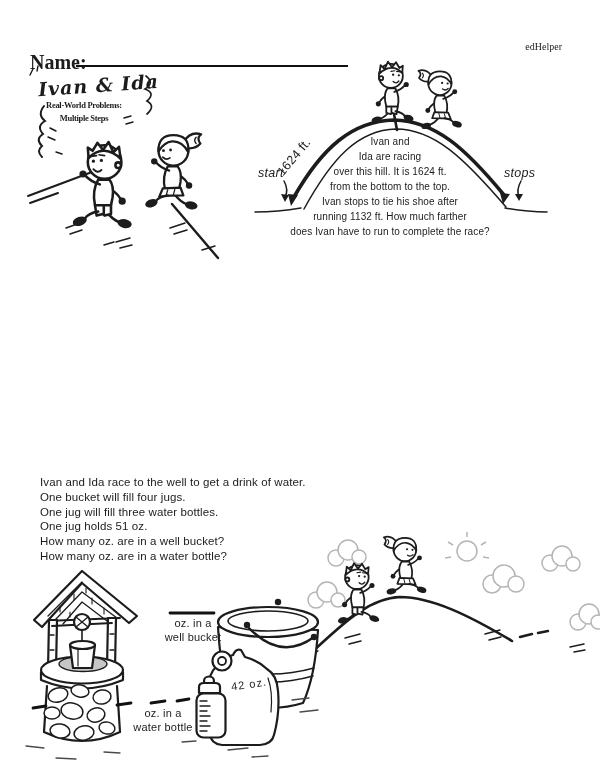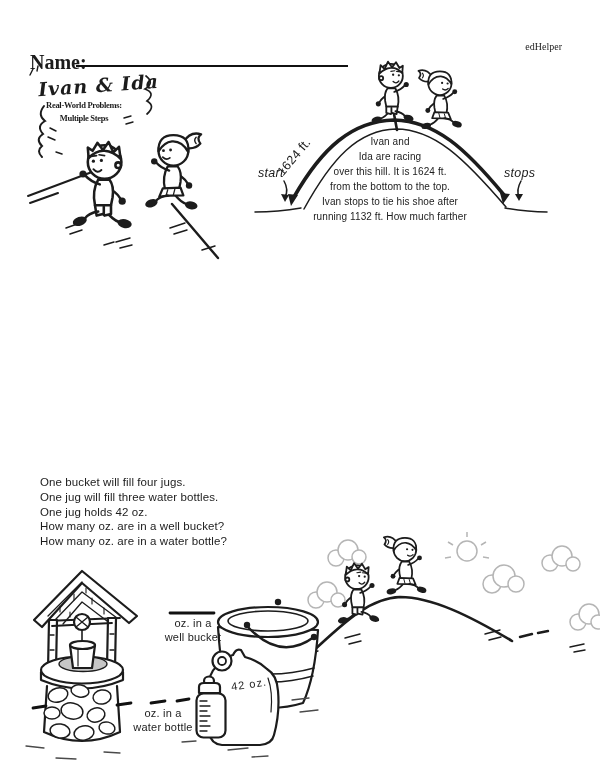--- a/index.html
+++ b/index.html
@@ -230,26 +230,28 @@
   <div class="abs hand script" style="left:258px;top:166px">start</div>
   <div class="abs hand script" style="left:504px;top:166px">stops</div>
 
   <div class="abs prob-text" style="left:248px;top:134px;width:284px">
     <div>Ivan and</div>
     <div>Ida are racing</div>
     <div>over this hill. It is 1624 ft.</div>
     <div>from the bottom to the top.</div>
     <div>Ivan stops to tie his shoe after</div>
     <div>running 1132 ft. How much farther</div>
+    <div>does Ivan have to run to complete the race?</div>
   </div>
 
   <div class="abs prob-text2" style="left:40px;top:475px;width:340px">
+    <div>Ivan and Ida race to the well to get a drink of water.</div>
     <div>One bucket will fill four jugs.</div>
     <div>One jug will fill three water bottles.</div>
-    <div>One jug holds 42 oz.</div>
+    <div>One jug holds 51 oz.</div>
     <div>How many oz. are in a well bucket?</div>
     <div>How many oz. are in a water bottle?</div>
   </div>
 
   <div class="abs blank-label" style="left:160px;top:617px;width:66px">
     <div>oz. in a</div>
     <div>well bucket</div>
   </div>
 
   <div class="abs blank-label" style="left:128px;top:707px;width:70px">

